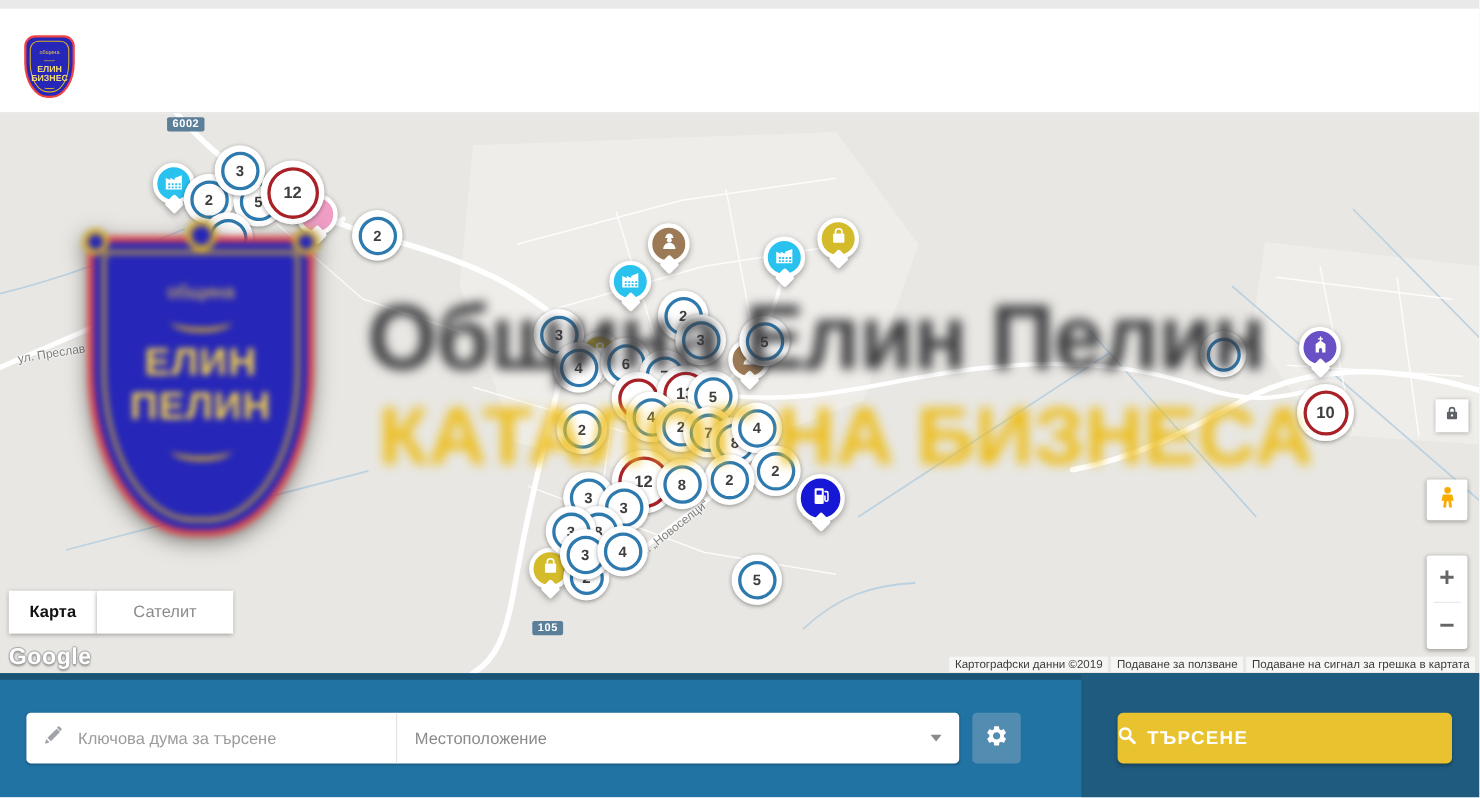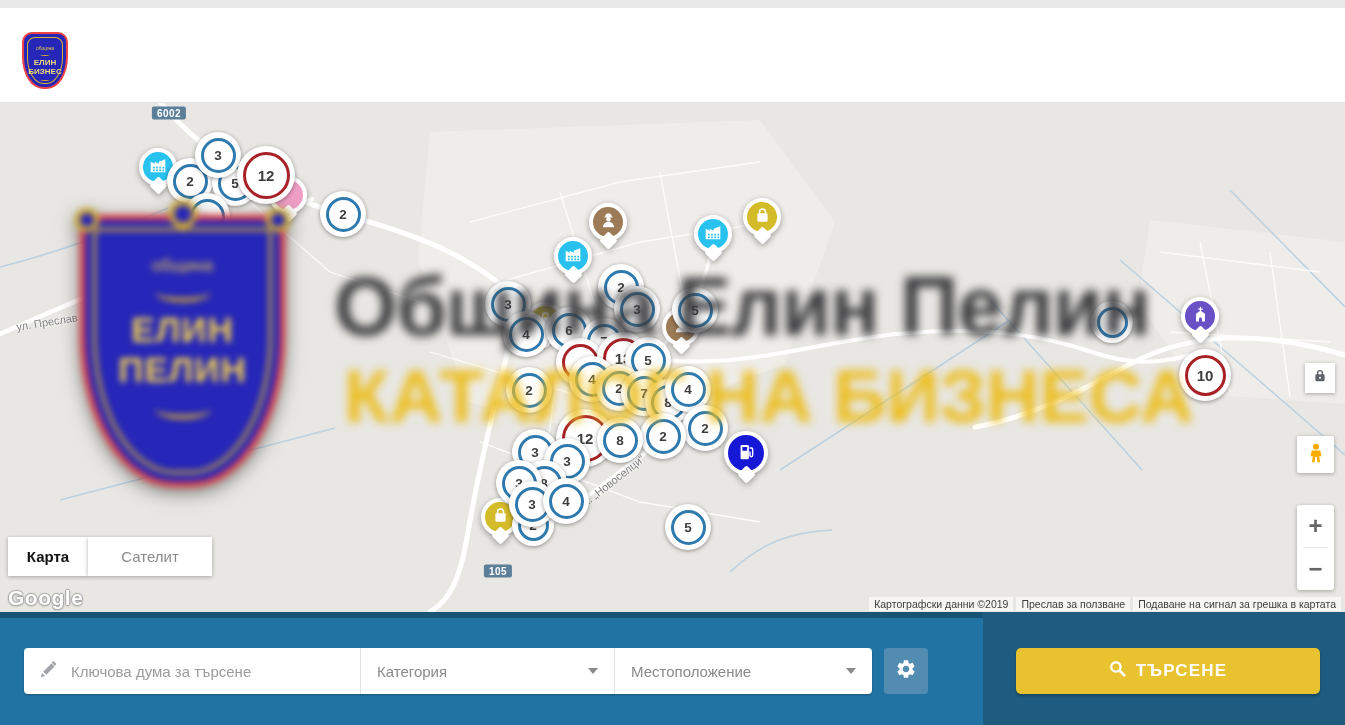--- a/index.html
+++ b/index.html
@@ -69,21 +69,21 @@
   .seg{display:flex;align-items:center;box-sizing:border-box;}
   .seg-kw{width:336px;}
   .seg-kw input{border:none;outline:none;flex:1;font-size:15px;color:#555;font-family:"Liberation Sans",sans-serif;background:transparent;min-width:0;}
   .seg-kw input::placeholder{color:#9b9b9b;}
   .pencil{margin:0 12px 0 16px;flex:0 0 auto;}
   .dd{justify-content:space-between;padding:0 16px;font-size:15px;color:#8a8a8a;cursor:pointer;border-left:1px solid #e2e2e2;}
   .seg-cat{width:254px;}
   .seg-loc{flex:1;}
   .caret{width:0;height:0;border-left:5px solid transparent;border-right:5px solid transparent;border-top:6px solid #8a8a8a;}
   .gear-btn{position:absolute;left:884px;top:36px;width:44px;height:46px;background:#538cb1;border-radius:4px;display:flex;align-items:center;justify-content:center;cursor:pointer;}
-  .search-btn{position:absolute;left:1016px;top:36px;width:304px;height:46px;background:#e9c32f;border-radius:5px;display:flex;align-items:center;justify-content:center;gap:10px;
+  .search-btn{position:absolute;left:1016px;top:36px;width:304px;height:46px;background:#e9c32f;border-radius:5px;display:flex;align-items:center;gap:10px;
     color:#fff;font-weight:700;font-size:17px;letter-spacing:1.2px;box-shadow:0 2px 3px rgba(0,0,0,.25);cursor:pointer;}
 </style>
 </head>
 <body>
 
 <div class="page">
   <div class="top-strip"></div>
 
   <div class="header">
     <div class="shield hdr-shield">
@@ -383,21 +383,21 @@
     </div>
     <div class="ctl zoomctl">
       <div class="zbtn">+</div>
       <div class="zdiv"></div>
       <div class="zbtn">−</div>
     </div>
 
     <div class="glogo">Google</div>
     <div class="attrib">
       <span>Картографски данни ©2019</span>
-      <span class="lnk">Преслав за ползване</span>
+      <span class="lnk">Подаване за ползване</span>
       <span class="lnk">Подаване на сигнал за грешка в картата</span>
     </div>
   <div class="badge" style="left: 169px; top: 11px; text-align: right;">6002</div>
       <div class="badge" style="left: 498px; top: 469px;">105</div>
       <div class="street" style="left: 16px; top: 214px; transform: rotate(-9deg);">ул. Преслав</div>
       <div class="street" style="left: 565px; top: 376px; transform: rotate(-38deg);">бул. „Новоселци“</div>
       <div class="street" style="left: 700px; top: 136px; transform: rotate(-75deg);">ции“</div>
     </div>
 
   <div class="searchbar">
@@ -406,24 +406,20 @@
 
     <div class="input-group">
       <div class="seg seg-kw">
         <span class="pencil">
           <svg width="17" height="17" viewBox="0 0 16 16">
               <path fill="#a0a4a8" d="M.8 15.2l1.1-4 2.9 2.9-4 1.1zM3 10.1L10.8 2.3l2.9 2.9L5.9 13 3 10.1zM13.9 4.5l-2.9-2.9 1-1c.4-.4 1-.4 1.4 0l1.5 1.5c.4.4.4 1 0 1.4l-1 1z"></path>
             </svg>
         </span>
         <input type="text" placeholder="Ключова дума за търсене" style="">
       </div>
-      <div class="seg dd seg-cat">
-        <span>Категория</span>
-        <span class="caret"></span>
-      </div>
       <div class="seg dd seg-loc">
         <span>Местоположение</span>
         <span class="caret"></span>
       </div>
     </div>
 
     <div class="gear-btn">
       <span>
         <svg width="22" height="22" viewBox="0 0 24 24">
             <path fill="#fff" d="M19.14 12.94c.04-.3.06-.61.06-.94 0-.32-.02-.64-.07-.94l2.03-1.58c.18-.14.23-.41.12-.61l-1.92-3.32c-.12-.22-.37-.29-.59-.22l-2.39.96c-.5-.38-1.03-.7-1.62-.94l-.36-2.54c-.04-.24-.24-.41-.48-.41h-3.84c-.24 0-.43.17-.47.41l-.36 2.54c-.59.24-1.13.57-1.62.94l-2.39-.96c-.22-.08-.47 0-.59.22L2.74 8.87c-.12.21-.08.47.12.61l2.03 1.58c-.05.3-.09.63-.09.94s.02.64.07.94l-2.03 1.58c-.18.14-.23.41-.12.61l1.92 3.32c.12.22.37.29.59.22l2.39-.96c.5.38 1.03.7 1.62.94l.36 2.54c.05.24.24.41.48.41h3.84c.24 0 .44-.17.47-.41l.36-2.54c.59-.24 1.13-.56 1.62-.94l2.39.96c.22.08.47 0 .59-.22l1.92-3.32c.12-.22.07-.47-.12-.61l-2.01-1.58zM12 15.6c-1.98 0-3.6-1.62-3.6-3.6s1.62-3.6 3.6-3.6 3.6 1.62 3.6 3.6-1.62 3.6-3.6 3.6z"></path>

